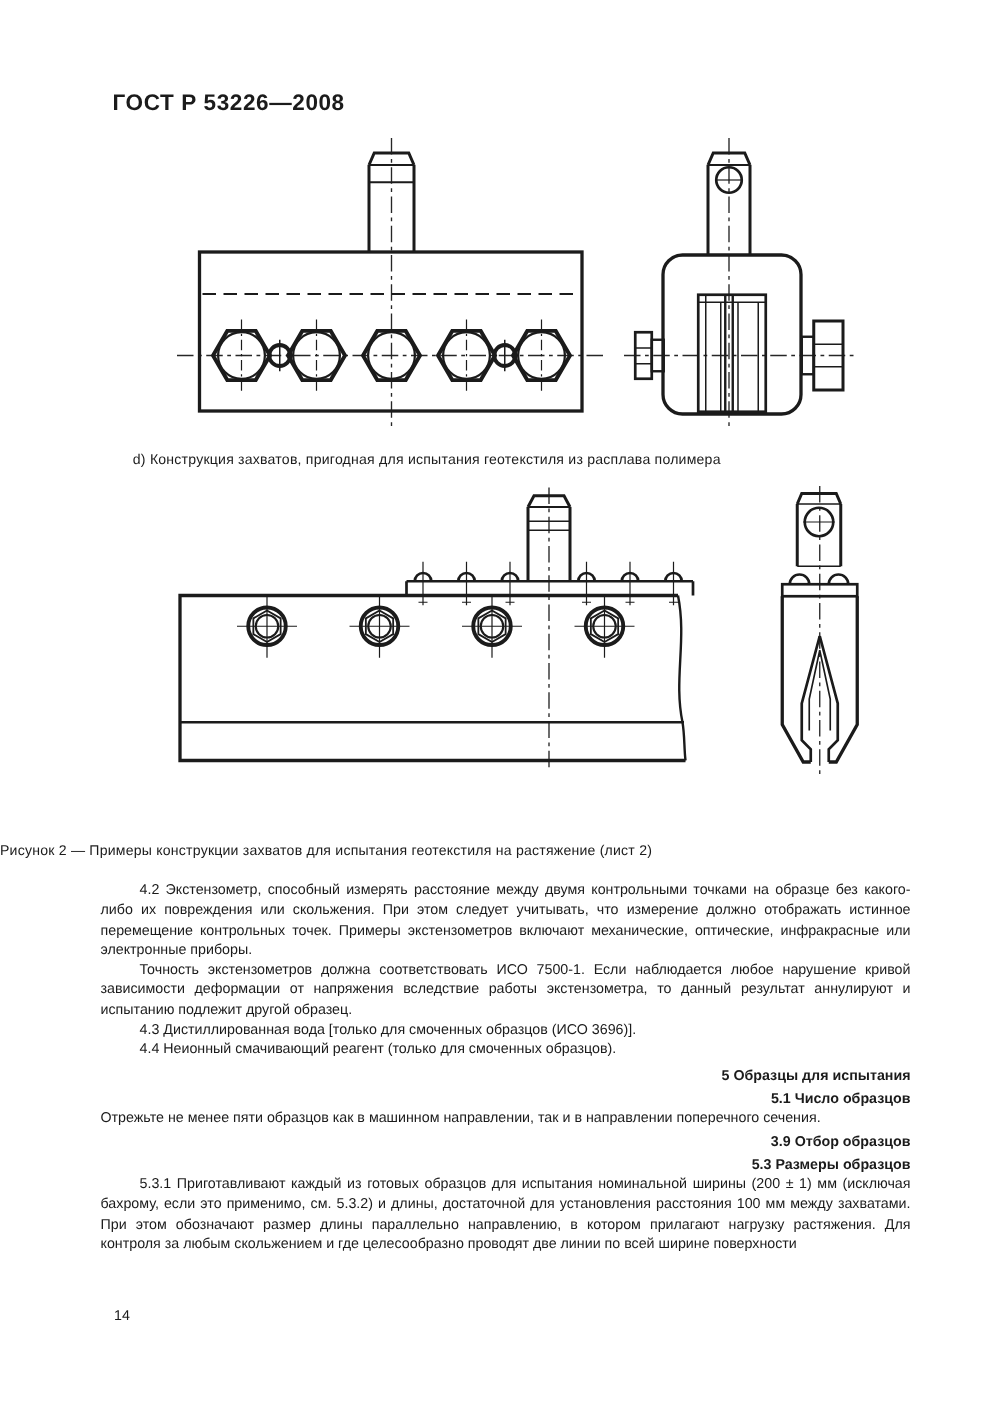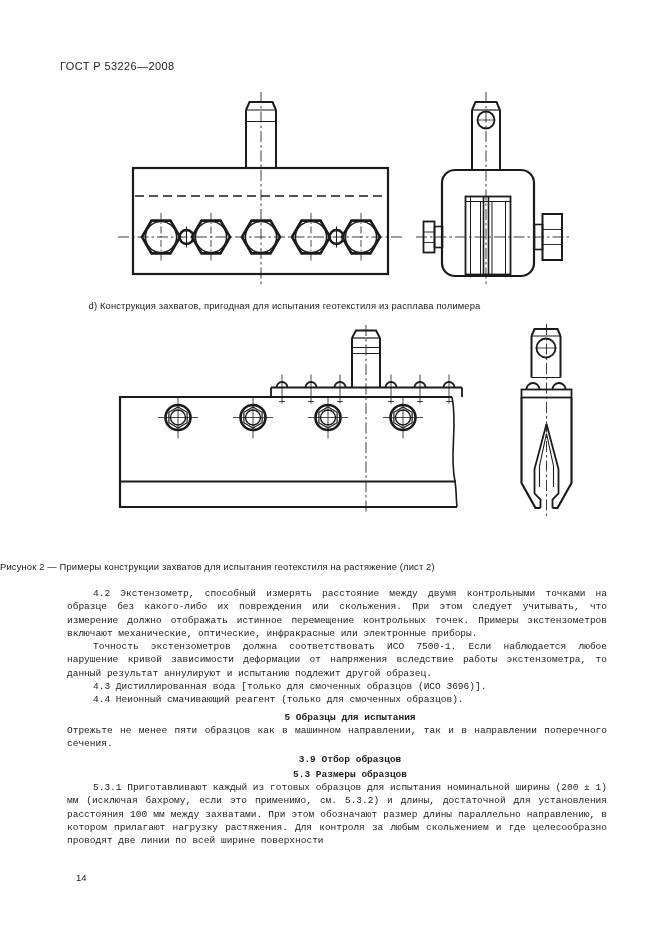--- a/index.html
+++ b/index.html
@@ -1,43 +1,43 @@
 <!DOCTYPE html>
 <html><head>
 <meta charset="utf-8">
 <style>
   html,body{margin:0;padding:0;background:#ffffff;}
   .page{
     position:relative;width:661px;height:936px;background:#fff;overflow:hidden;
     font-family:"Liberation Sans",sans-serif;color:#1b1b1b;
   }
   .header{
-    position:absolute;left:60px;top:60px;
-    font-size:11px;font-weight:normal;letter-spacing:.4px;white-space:nowrap;
+    position:absolute;left:75px;top:60px;
+    font-size:15px;font-weight:bold;letter-spacing:.4px;white-space:nowrap;
   }
   svg.drawings{position:absolute;left:0;top:0;}
   svg .ln{stroke:#1b1b1b;fill:none;}
   svg .cl{stroke:#262626;fill:none;stroke-width:.9;stroke-dasharray:11 3 2.5 3;}
   .caption{
     position:absolute;left:0;width:569px;text-align:center;
     font-size:9.4px;letter-spacing:.15px;white-space:nowrap;
   }
   .cap-d{top:300px;}
   .cap-e{top:530px;}
   .fig-title{
     position:absolute;left:0;top:561px;width:661px;text-align:left;
     font-size:9.4px;letter-spacing:.15px;white-space:nowrap;
   }
   .bodytext{
     position:absolute;left:67px;top:587px;width:540px;
     font-size:9.5px;line-height:13.3px;text-align:justify;
   }
-  .bodytext p{margin:0;font-family:Liberation Mono, monospace;}
+  .bodytext p{margin:0;}
   .bodytext p.ind{text-indent:26px;}
-  .bodytext p.h{font-weight:bold;text-indent:26px;text-align:center;}
+  .bodytext p.h{font-weight:bold;text-indent:26px;text-align:right;}
   .bodytext p.h5{margin-top:4px;}
   .bodytext p.hs{margin-top:2px;}
   .pagenum{position:absolute;left:76px;top:872px;font-size:9.5px;}
 </style>
 </head>
 <body>
 
 <div class="page">
 
   <div class="header">ГОСТ Р 53226—2008</div>
@@ -182,20 +182,21 @@
 
   <div class="caption cap-d">d)  Конструкция захватов, пригодная для испытания геотекстиля из расплава полимера</div>
   <div class="fig-title">Рисунок 2 — Примеры конструкции захватов для испытания геотекстиля на растяжение (лист 2)</div>
 
   <div class="bodytext">
     <p class="ind">4.2 Экстензометр, способный измерять расстояние между двумя контрольными точками на образце без какого-либо их повреждения или скольжения. При этом следует учитывать, что измерение должно отображать истинное перемещение контрольных точек. Примеры экстензометров включают механические, оптические, инфракрасные или электронные приборы.</p>
     <p class="ind">Точность экстензометров должна соответствовать ИСО 7500-1. Если наблюдается любое нарушение кривой зависимости деформации от напряжения вследствие работы экстензометра, то данный результат аннулируют и испытанию подлежит другой образец.</p>
     <p class="ind">4.3 Дистиллированная вода [только для смоченных образцов (ИСО 3696)].</p>
     <p class="ind">4.4 Неионный смачивающий реагент (только для смоченных образцов).</p>
     <p class="h h5">5 Образцы для испытания</p>
+    <p class="h hs">5.1 Число образцов</p>
     <p>Отрежьте не менее пяти образцов как в машинном направлении, так и в направлении поперечного сечения.</p>
     <p class="h hs">3.9 Отбор образцов</p>
     <p class="h hs">5.3 Размеры образцов</p>
     <p class="ind">5.3.1 Приготавливают каждый из готовых образцов для испытания номинальной ширины (200 ± 1) мм (исключая бахрому, если это применимо, см. 5.3.2) и длины, достаточной для установления расстояния 100 мм между захватами. При этом обозначают размер длины параллельно направлению, в котором прилагают нагрузку растяжения. Для контроля за любым скольжением и где целесообразно проводят две линии по всей ширине поверхности</p>
   </div>
 
   <div class="pagenum">14</div>
 </div>
 
 </body></html>

